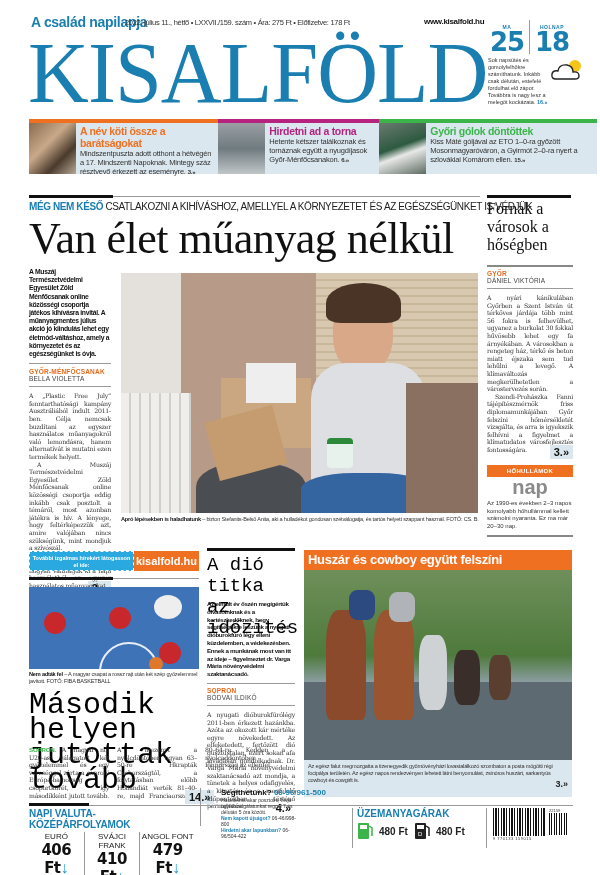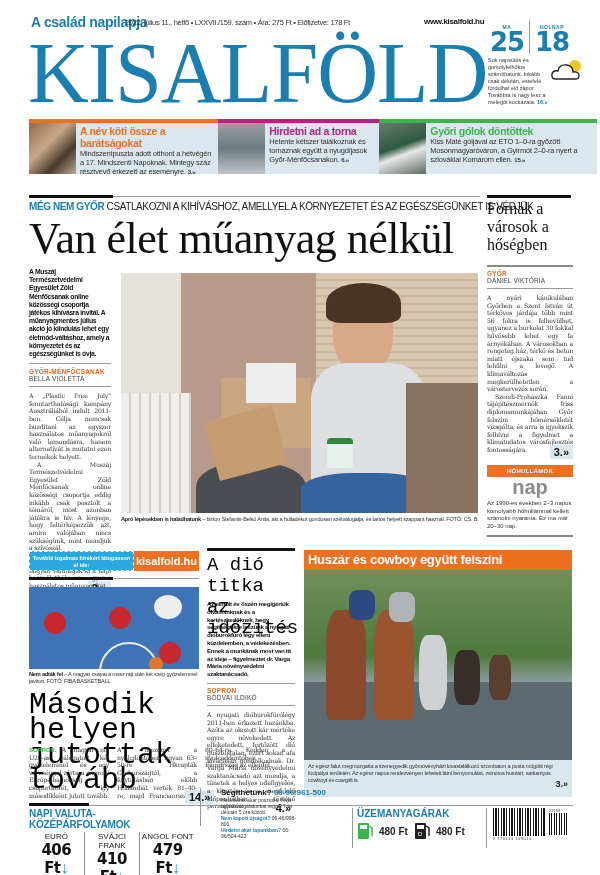--- a/index.html
+++ b/index.html
@@ -88,21 +88,21 @@
     <div class="t-img" style="background:linear-gradient(160deg,#6b7a70,#2d5a40 45%,#e8e8e8 60%,#5c6b60)"></div>
     <div class="t-body">
       <div class="t-title" style="color:#3bb54a">Győri gólok döntöttek</div>
       <div class="t-text"><span>Kiss Máté góljával az ETO 1–0-ra győzött Mosonmagyaróváron, a Gyirmót 2–0-ra nyert a szlovákiai Komárom ellen.</span> <span class="pg">15.»</span></div>
     </div>
   </div>
 </div>
 
 <div class="abs" style="left:29px;top:195px;width:84px;height:3px;background:#111"></div>
 <div class="abs" style="left:113px;top:196px;width:367px;height:1px;background:#999"></div>
-<div class="abs kicker"><b>MÉG NEM GYŐR</b> <span>CSATLAKOZNI A KIHÍVÁSHOZ, AMELLYEL A KÖRNYEZETET ÉS AZ EGÉSZSÉGÜNKET IS VÉDJÜK</span></div>
+<div class="abs kicker"><b>MÉG NEM KÉSŐ</b> <span>CSATLAKOZNI A KIHÍVÁSHOZ, AMELLYEL A KÖRNYEZETET ÉS AZ EGÉSZSÉGÜNKET IS VÉDJÜK</span></div>
 <div class="abs headline">Van élet műanyag nélkül</div>
 
 <div class="abs" style="left:29px;top:268px;width:82px">
   <div class="intro">A Muszáj Természetvédelmi Egyesület Zöld Ménfőcsanak online közösségi csoportja játékos kihívásra invitál. A műanyagmentes július akció jó kiindulás lehet egy életmód-váltáshoz, amely a környezetet és az egészségünket is óvja.</div>
   <div class="hr" style="margin:5px 0 4px"></div>
   <div class="byloc">GYŐR-MÉNFŐCSANAK</div>
   <div class="byname">BELLA VIOLETTA</div>
   <div class="hr" style="margin:4px 0 5px"></div>
   <div class="col-txt">A „Plastic Free July” fenntarthatósági kampány Ausztráliából indult 2011-ben. Célja nemcsak buzdítani az egyszer használatos műanyagokról való lemondásra, hanem alternatívát is mutatni ezen termékek helyett.</div>
   <div class="col-txt" style="text-indent:8px">A Muszáj Természetvédelmi Egyesület Zöld Ménfőcsanak online közösségi csoportja eddig inkább csak posztolt a témáról, most azonban játékra is hív. A lényege, hogy feltérképezzük azt, amire valójában nincs szükségünk, mint mondjuk a szívószál.</div>

